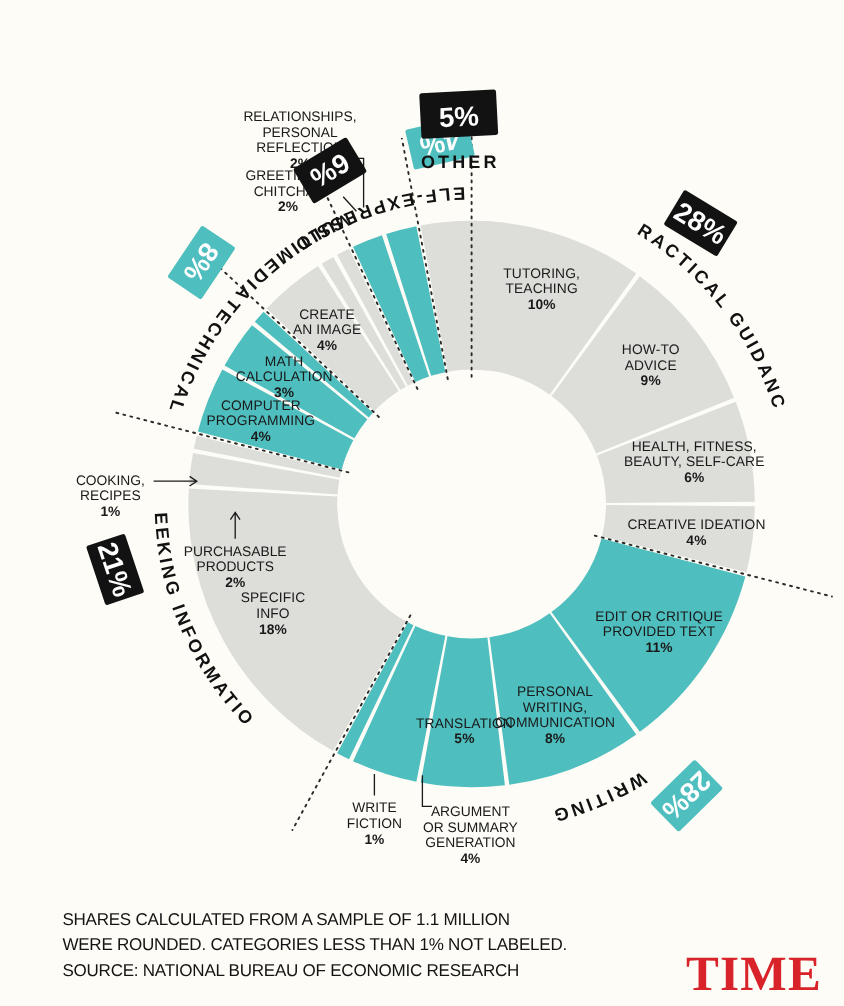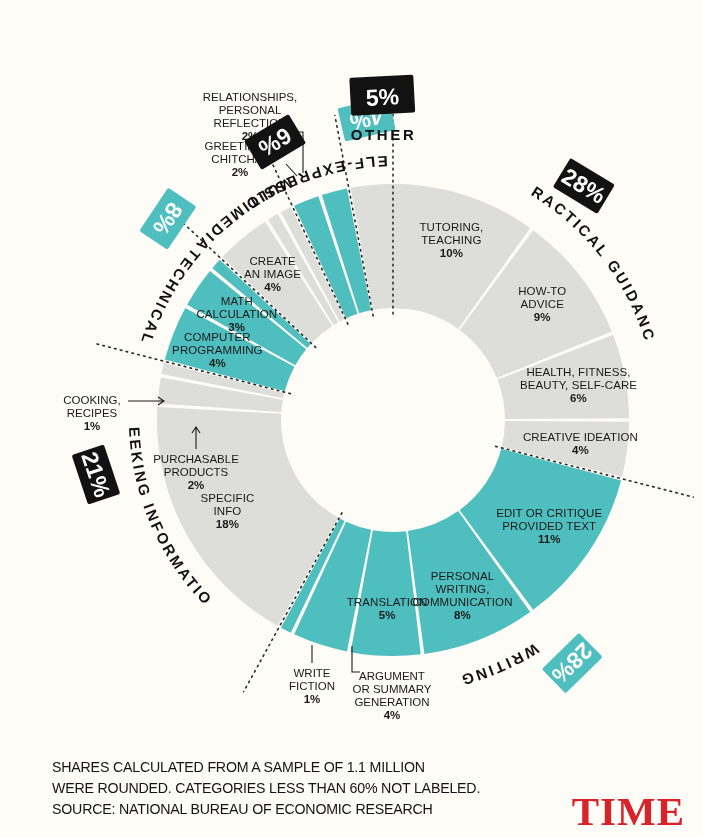--- a/index.html
+++ b/index.html
@@ -160,17 +160,17 @@
         <path id="arc2" d="M129.0144752875048,422.76455100668875 A264,264 0 0 0 210.27420209821264,610.5447002179676" fill="none"></path>
         <path id="arc3" d="M196.19433608372452,244.03542785414442 A264,264 0 0 0 138.97444970826874,348.11801478128814" fill="none"></path>
         <path id="arc4" d="M289.84698207883196,176.98671868855567 A264,264 0 0 0 193.7566708211883,246.80041634650595" fill="none"></path>
         <path id="arc5" d="M393.00000000000017,156 A264,264 0 0 0 237.82469339478723,206.41951348501377" fill="none"></path>
       </defs>
     </svg>
 </div>
 
 <div class="footnote">
   <div>SHARES CALCULATED FROM A SAMPLE OF 1.1 MILLION</div>
-  <div>WERE ROUNDED. CATEGORIES LESS THAN 60% NOT LABELED.</div>
+  <div>WERE ROUNDED. CATEGORIES LESS THAN 1% NOT LABELED.</div>
   <div>SOURCE: NATIONAL BUREAU OF ECONOMIC RESEARCH</div>
 </div>
 
 <div class="time-logo">TIME</div>
 
 </body></html>

